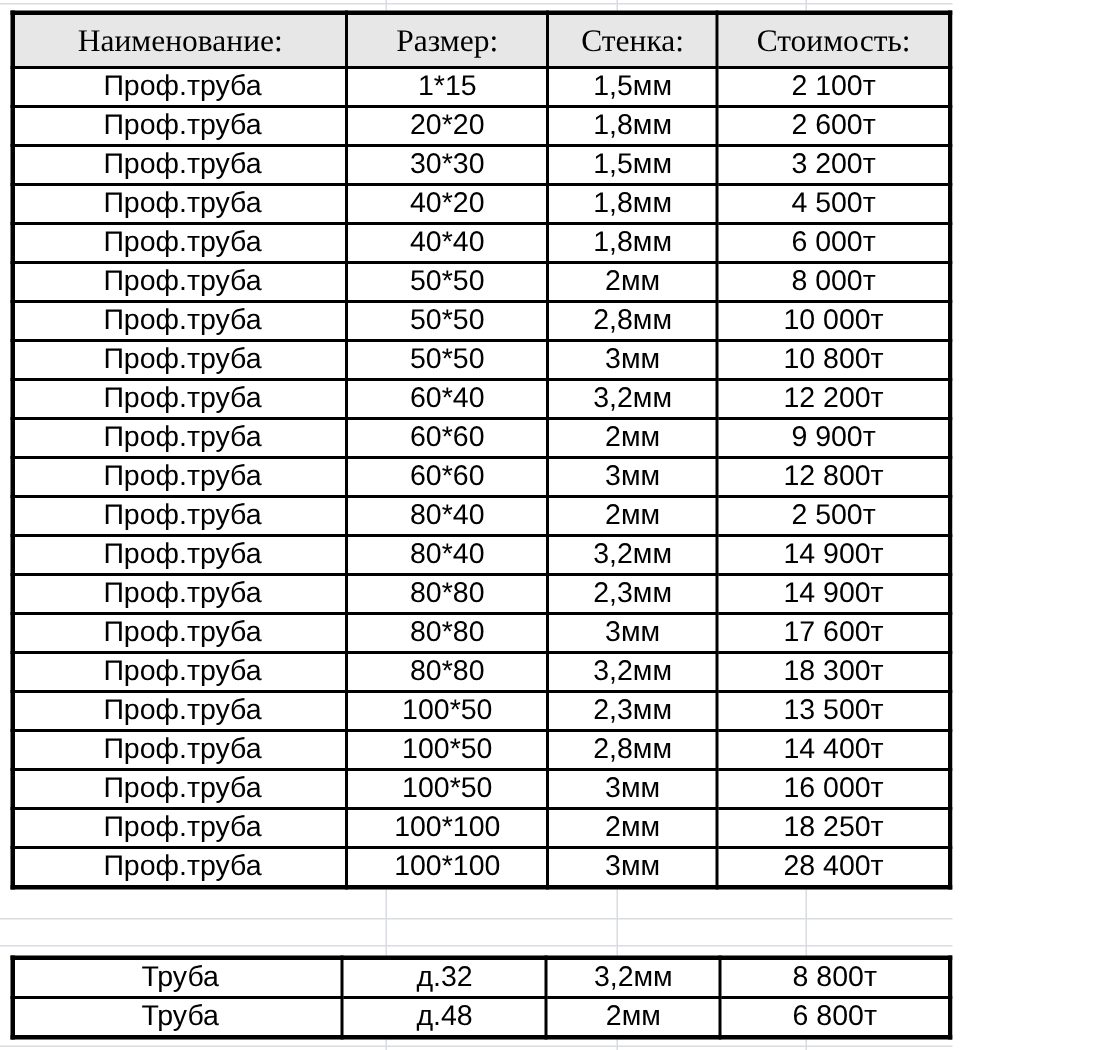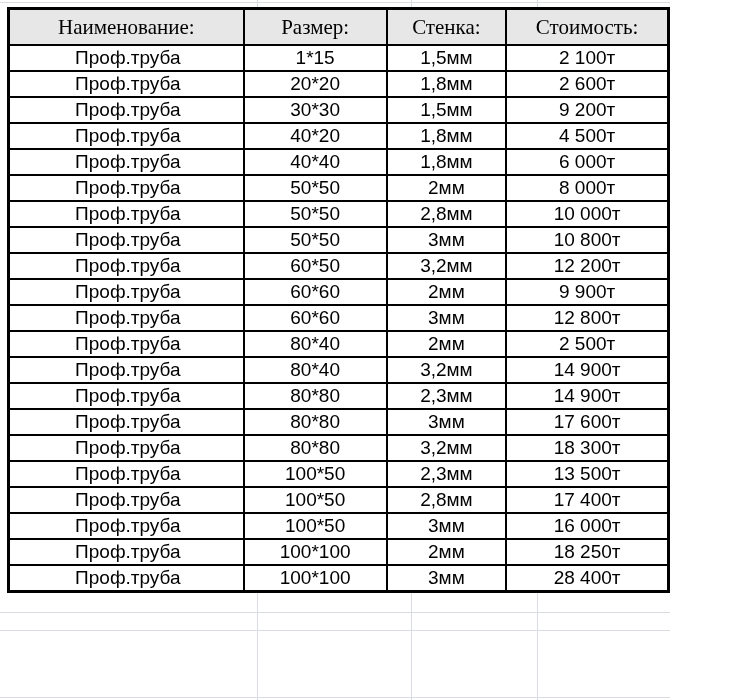--- a/index.html
+++ b/index.html
@@ -4,21 +4,20 @@
 <style>
   html, body { margin: 0; padding: 0; background: #fff; }
   .canvas {
     position: relative;
     width: 635px;
     height: 700px;
     background: var(--page-bg, #ffffff);
     overflow: hidden;
     font-family: "Liberation Sans", sans-serif;
     color: var(--text, #000);
-    padding-left: 35px;
   }
   
   .gridline-h {
     position: absolute; left: 0; width: 735px; height: 1px;
     background: var(--gridline, #d9dce1);
   }
   .gridline-v {
     position: absolute; top: 0; width: 1px; height: 700px;
     background: var(--gridline, #d9dce1);
   }
@@ -95,21 +94,21 @@
           <td class="c-name">Проф.труба</td>
           <td class="c-size">20*20</td>
           <td class="c-wall">1,8мм</td>
           <td class="c-price">2 600т</td>
         </tr>
 
         <tr>
           <td class="c-name">Проф.труба</td>
           <td class="c-size">30*30</td>
           <td class="c-wall">1,5мм</td>
-          <td class="c-price">9 200т</td>
+          <td class="c-price">3 200т</td>
         </tr>
 
         <tr>
           <td class="c-name">Проф.труба</td>
           <td class="c-size">40*20</td>
           <td class="c-wall">1,8мм</td>
           <td class="c-price">4 500т</td>
         </tr>
 
         <tr>
@@ -135,21 +134,21 @@
 
         <tr>
           <td class="c-name">Проф.труба</td>
           <td class="c-size">50*50</td>
           <td class="c-wall">3мм</td>
           <td class="c-price">10 800т</td>
         </tr>
 
         <tr>
           <td class="c-name">Проф.труба</td>
-          <td class="c-size">60*50</td>
+          <td class="c-size">60*40</td>
           <td class="c-wall">3,2мм</td>
           <td class="c-price">12 200т</td>
         </tr>
 
         <tr>
           <td class="c-name">Проф.труба</td>
           <td class="c-size">60*60</td>
           <td class="c-wall">2мм</td>
           <td class="c-price">9 900т</td>
         </tr>
@@ -200,21 +199,21 @@
           <td class="c-name">Проф.труба</td>
           <td class="c-size">100*50</td>
           <td class="c-wall">2,3мм</td>
           <td class="c-price">13 500т</td>
         </tr>
 
         <tr>
           <td class="c-name">Проф.труба</td>
           <td class="c-size">100*50</td>
           <td class="c-wall">2,8мм</td>
-          <td class="c-price">17 400т</td>
+          <td class="c-price">14 400т</td>
         </tr>
 
         <tr>
           <td class="c-name">Проф.труба</td>
           <td class="c-size">100*50</td>
           <td class="c-wall">3мм</td>
           <td class="c-price">16 000т</td>
         </tr>
 
         <tr>
@@ -226,14 +225,38 @@
 
         <tr>
           <td class="c-name">Проф.труба</td>
           <td class="c-size">100*100</td>
           <td class="c-wall">3мм</td>
           <td class="c-price">28 400т</td>
         </tr>
       </tbody>
   </table>
 
+  <table class="price secondary">
+    <colgroup>
+      <col style="width:250px">
+        <col style="width:154px">
+        <col style="width:127px">
+        <col style="width:171px">
+    </colgroup>
+    <tbody>
+
+        <tr>
+          <td class="c-name">Труба</td>
+          <td class="c-size">д.32</td>
+          <td class="c-wall">3,2мм</td>
+          <td class="c-price">8 800т</td>
+        </tr>
+
+        <tr>
+          <td class="c-name">Труба</td>
+          <td class="c-size">д.48</td>
+          <td class="c-wall">2мм</td>
+          <td class="c-price">6 800т</td>
+        </tr>
+      </tbody>
+  </table>
 
 </div>
 
 </body></html>

